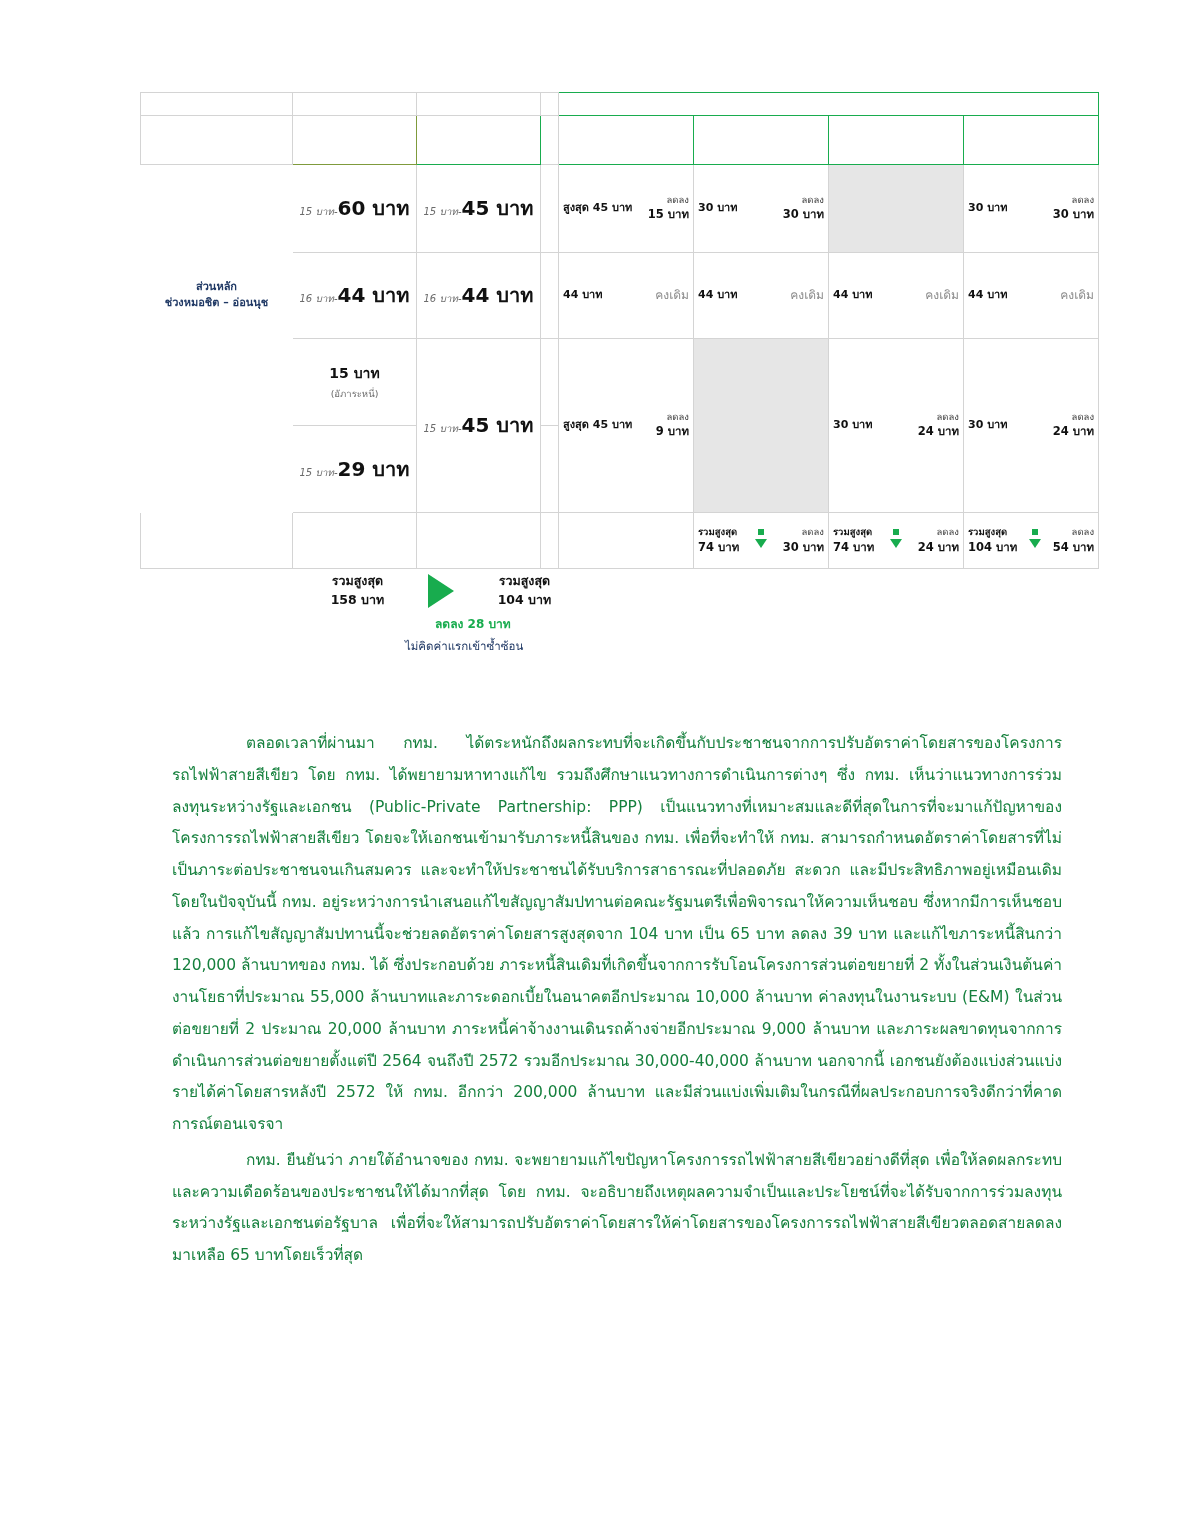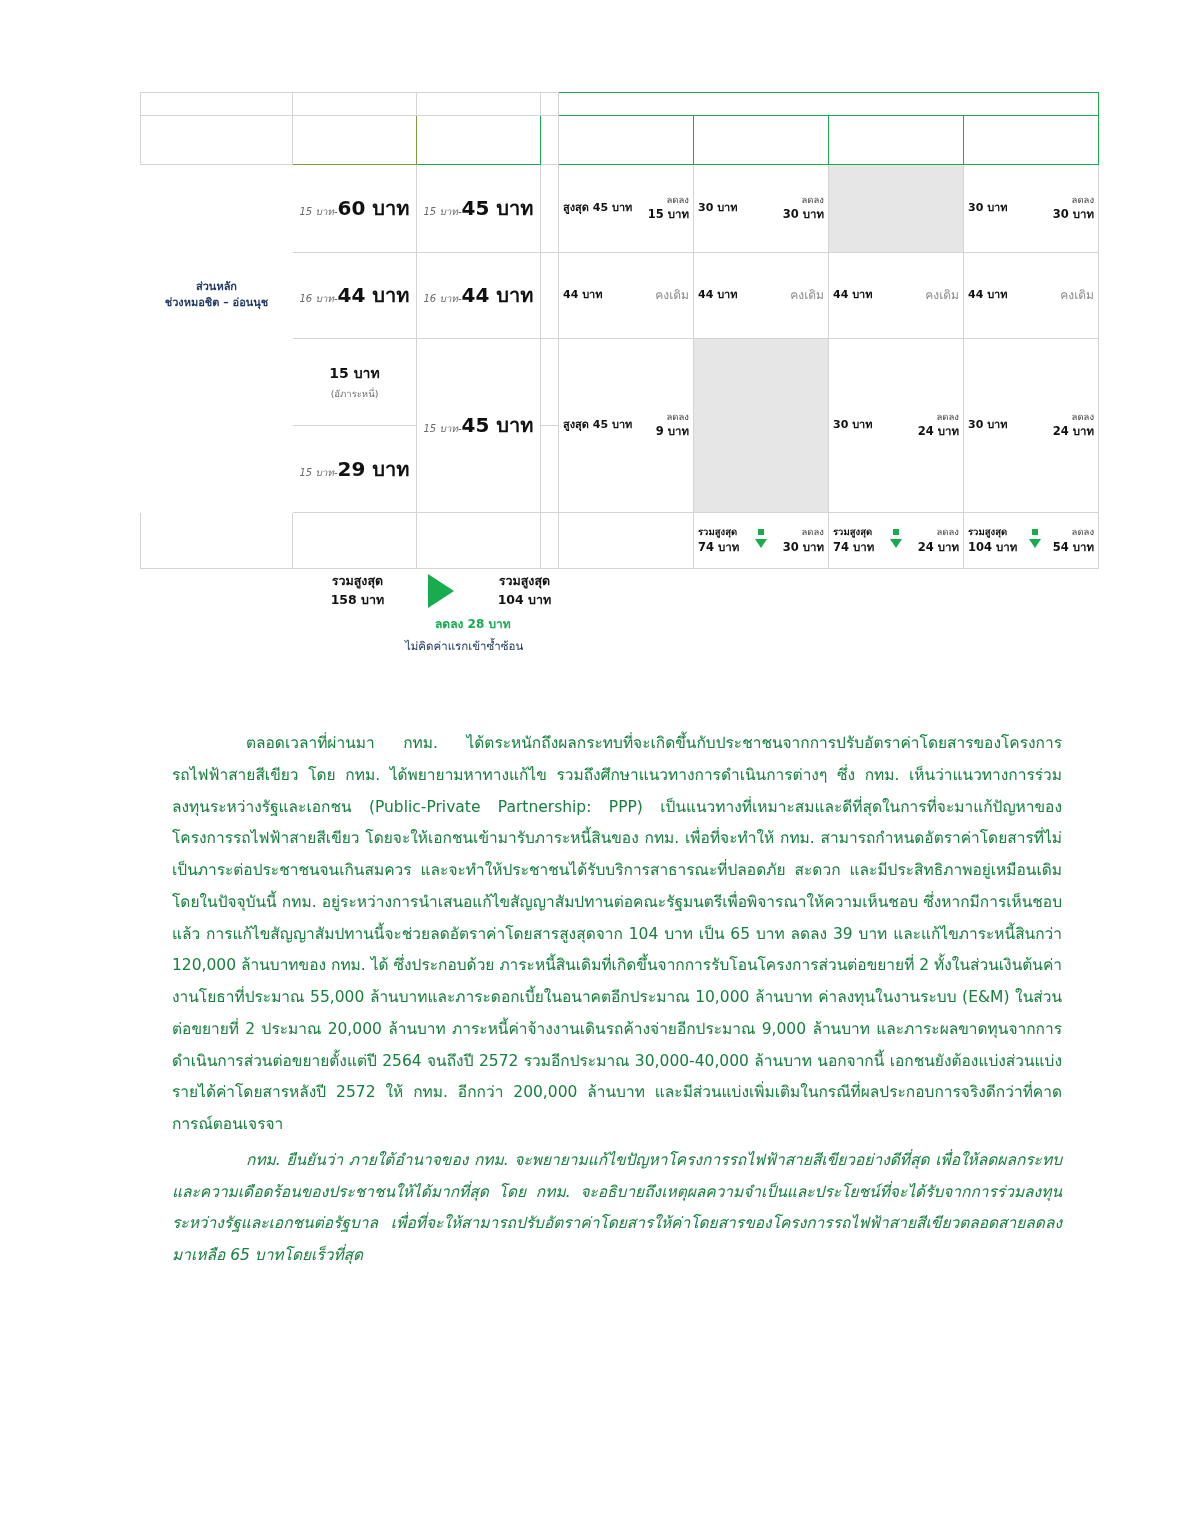--- a/index.html
+++ b/index.html
@@ -158,21 +158,21 @@
   .body-text{
     position:absolute;left:172px;top:728px;
     width:890px;
     font-size:15.5px;
     color:#15803d;
     line-height:2.05;
     text-align:justify;
     text-justify:inter-word;
   }
   .body-text p{margin:0 0 0 0;text-indent:74px;}
-  .body-text p + p{margin-top:4px;font-style:italic;}
+  .body-text p + p{margin-top:4px;}
 </style>
 </head>
 <body>
 
 <div class="page">
 
   <div class="table-wrap">
     <table class="fare">
       <colgroup>
         <col style="width:152px">

